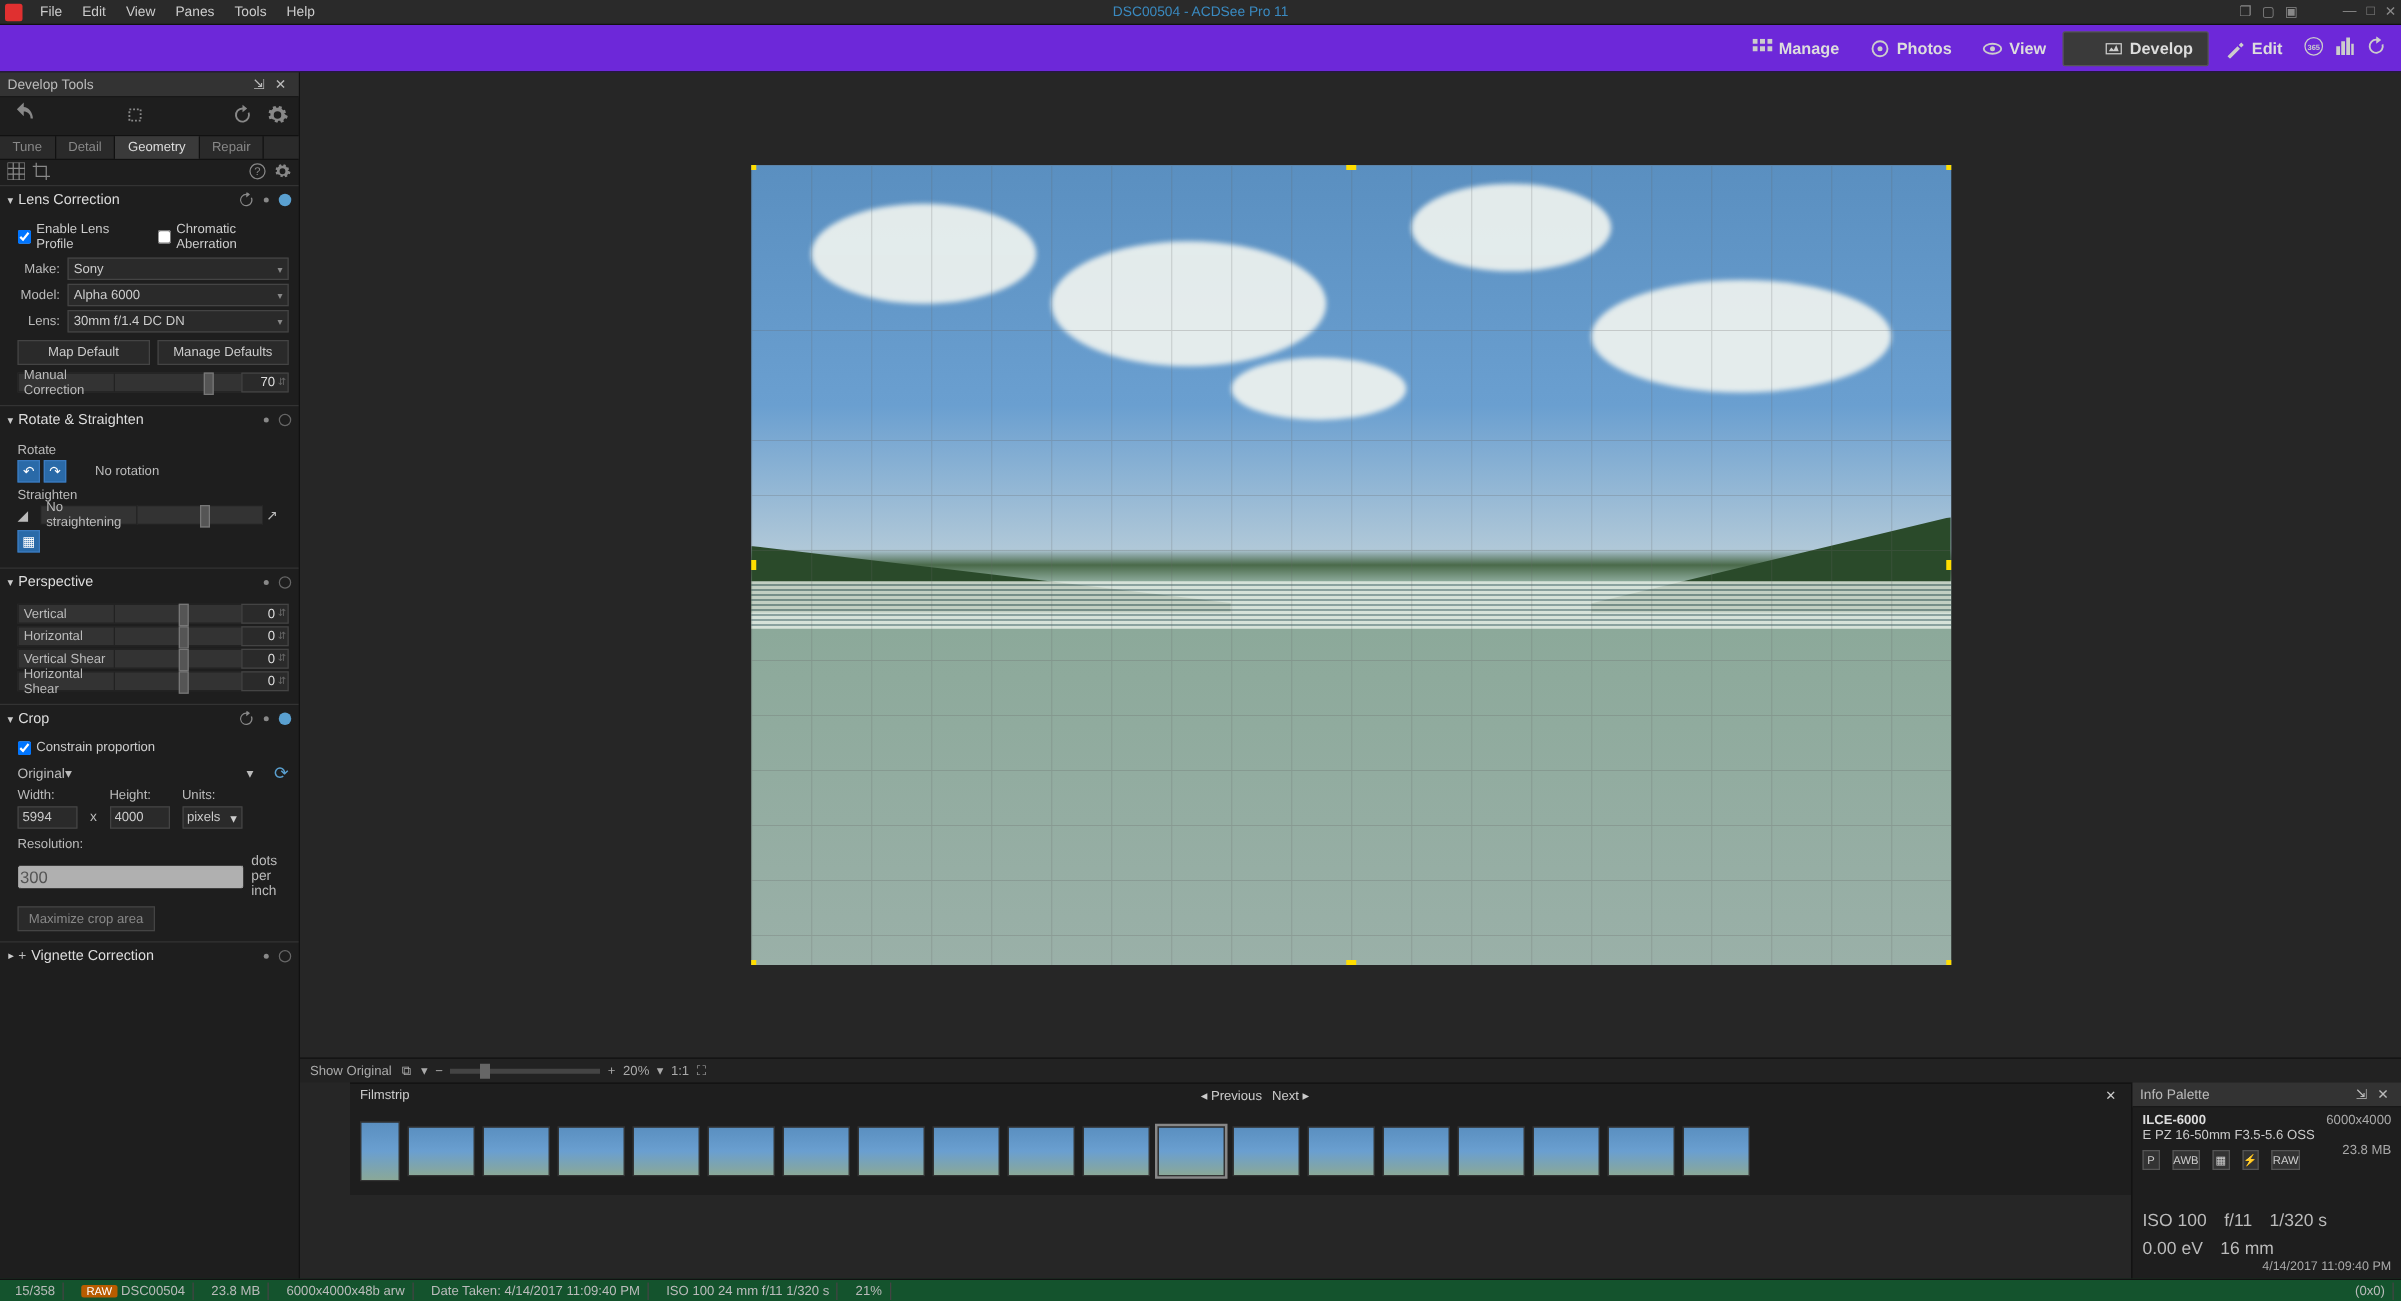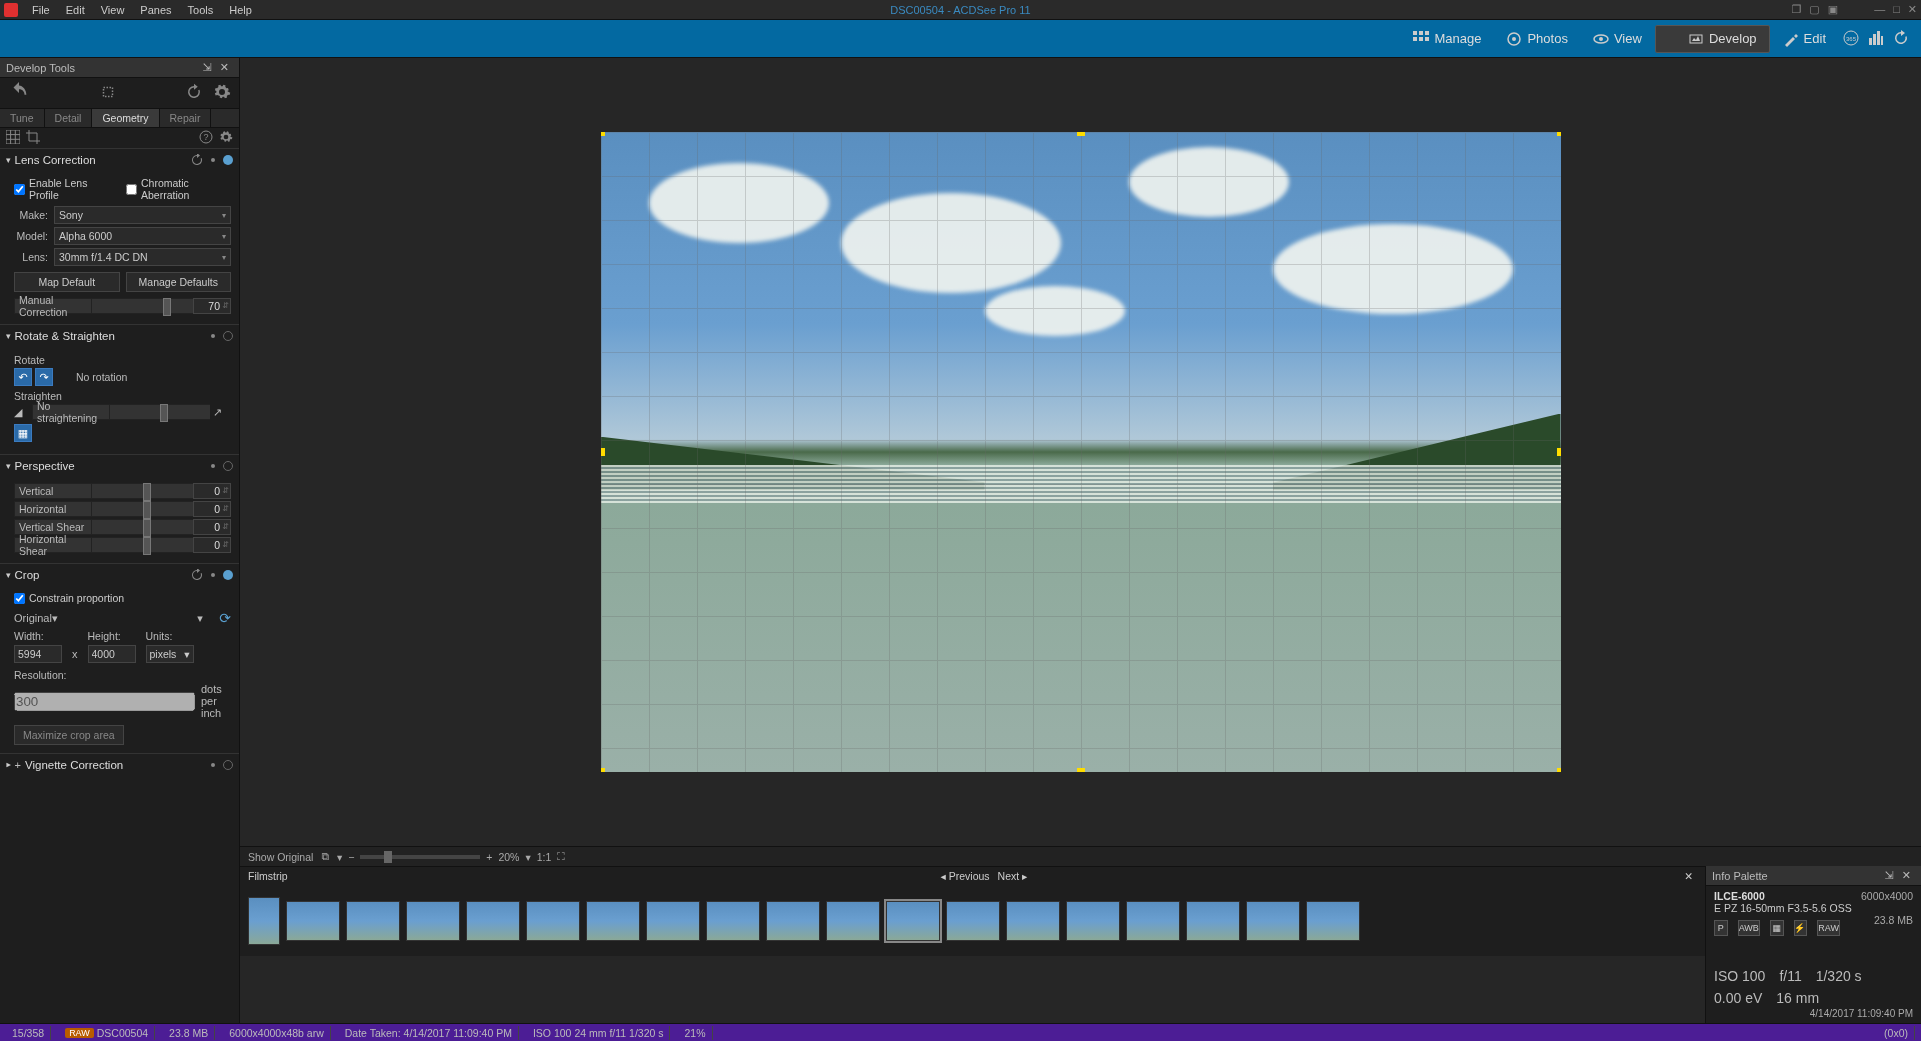--- a/index.html
+++ b/index.html
@@ -7,21 +7,21 @@
 
 
 .menubar { height: 20px; background: #2a2a2a; display: flex; align-items: center; padding: 0 4px; border-bottom: 1px solid #111; }
 .menubar .logo { width: 14px; height: 14px; background: #e03030; border-radius: 2px; margin-right: 6px; }
 .menubar .menu-item { padding: 2px 8px; color: #ccc; cursor: pointer; }
 .menubar .title-center { position: absolute; left: 50%; transform: translateX(-50%); color: #3a8ac0; }
 .menubar .win-controls { margin-left: auto; display: flex; gap: 8px; color: #888; }
 .menubar .win-controls span { cursor: pointer; }
 
 
-.modebar { height: 38px; background: #0369a1; display: flex; align-items: center; justify-content: flex-end; padding: 0 8px; gap: 1px; border-bottom: 1px solid #111; }
+.modebar { height: 38px; background: #6d28d9; display: flex; align-items: center; justify-content: flex-end; padding: 0 8px; gap: 1px; border-bottom: 1px solid #111; font-weight: bold; }
 .modebar .mode-btn { display: flex; align-items: center; gap: 5px; padding: 5px 12px; color: #ddd; cursor: pointer; font-size: 13px; }
 .modebar .mode-btn.active { background: #3a3a3a; border: 1px solid #555; border-radius: 2px; padding-left: 32px; }
 .modebar .mode-btn svg, .modebar .icon-btn svg { width: 16px; height: 16px; fill: #ccc; }
 .modebar .icon-btn { padding: 4px; cursor: pointer; }
 
 
 .main { display: flex; height: calc(1041px - 20px - 38px - 18px); }
 .left-panel { width: 240px; background: #1e1e1e; display: flex; flex-direction: column; border-right: 1px solid #111; }
 .panel-head { height: 20px; background: #333; display: flex; align-items: center; padding: 0 6px; font-size: 11px; border-bottom: 1px solid #111; }
 .panel-head .spacer { flex: 1; }
@@ -128,21 +128,21 @@
 .info-palette { width: 216px; background: #1e1e1e; border-left: 1px solid #111; }
 .info-body { padding: 4px 8px; font-size: 10.5px; color: #ccc; }
 .info-body .line1 { font-weight: bold; color: #ddd; }
 .info-body .right { float: right; color: #aaa; margin-left: 34px; }
 .info-icons { display: flex; gap: 10px; margin: 6px 0; }
 .info-icons .ibox { width: 28px; height: 16px; background: #333; border: 1px solid #555; display:flex; align-items:center; justify-content:center; font-size:9px; color:#ccc;}
 .info-meta { display: flex; flex-wrap: wrap; gap: 6px 14px; font-size: 14px; color: #bbb; margin-top: 32px; }
 .info-date { margin-top: 2px; font-size: 10px; color: #aaa; text-align: right; }
 
 
-.statusbar { height: 18px; background: #4c1d95; display: flex; align-items: center; padding: 0 6px; gap: 8px; font-size: 10.5px; color: #bbb; border-top: 1px solid #111; position: absolute; bottom: 0; left: 0; right: 0; }
+.statusbar { height: 18px; background: #14532d; display: flex; align-items: center; padding: 0 6px; gap: 8px; font-size: 10.5px; color: #bbb; border-top: 1px solid #111; position: absolute; bottom: 0; left: 0; right: 0; }
 .statusbar .cell { padding: 0 6px; border-right: 1px solid #444; height: 14px; display: flex; align-items: center; }
 .statusbar .raw-badge { background: #b85c00; color: #fff; font-size: 9px; padding: 0 4px; border-radius: 2px; }
 .statusbar .mid { flex: 1; }
 
 .right-stack { display: flex; flex-direction: column; }
 .muted-btn { height: 20px; background: #2a2a2a; border: 1px solid #444; color: #888; font-size: 10.5px; padding: 0 8px; cursor: pointer; margin-top:6px;}
 
 svg.gear path { fill: #888; }
 </style>
 </head>
@@ -520,21 +520,21 @@
           </div>
         <span>+</span>
         <span>20%</span>
         <span>▾</span>
         <span>1:1</span>
         <span>⛶</span>
       </div>
     </div>
 
     <div style="display:flex;">
-      <div class="filmstrip" style="flex:1;">
+      <div class="filmstrip" style="flex:1;margin-left:40px;">
         <div class="filmstrip-head">
           <span>Filmstrip</span>
           <span class="spacer"></span>
           <span class="nav">◂ <span>Previous</span></span>
           <span class="nav"><span>Next</span> ▸</span>
           <span class="spacer"></span>
           <span class="nav">✕</span>
         </div>
         <div class="filmstrip-body">
           <div class="thumb vert"></div>

